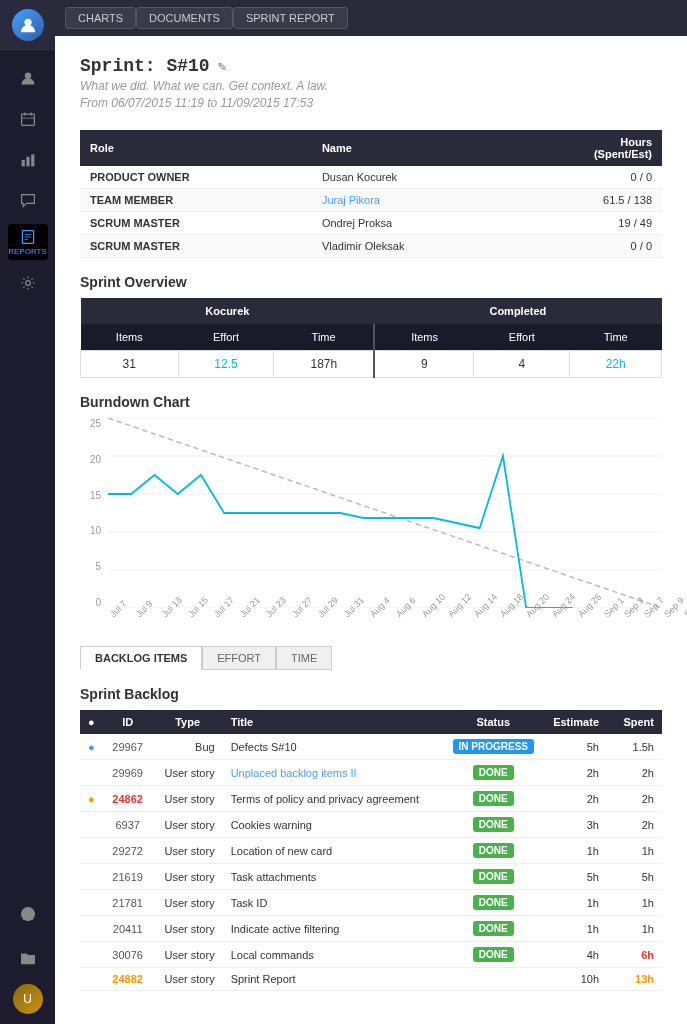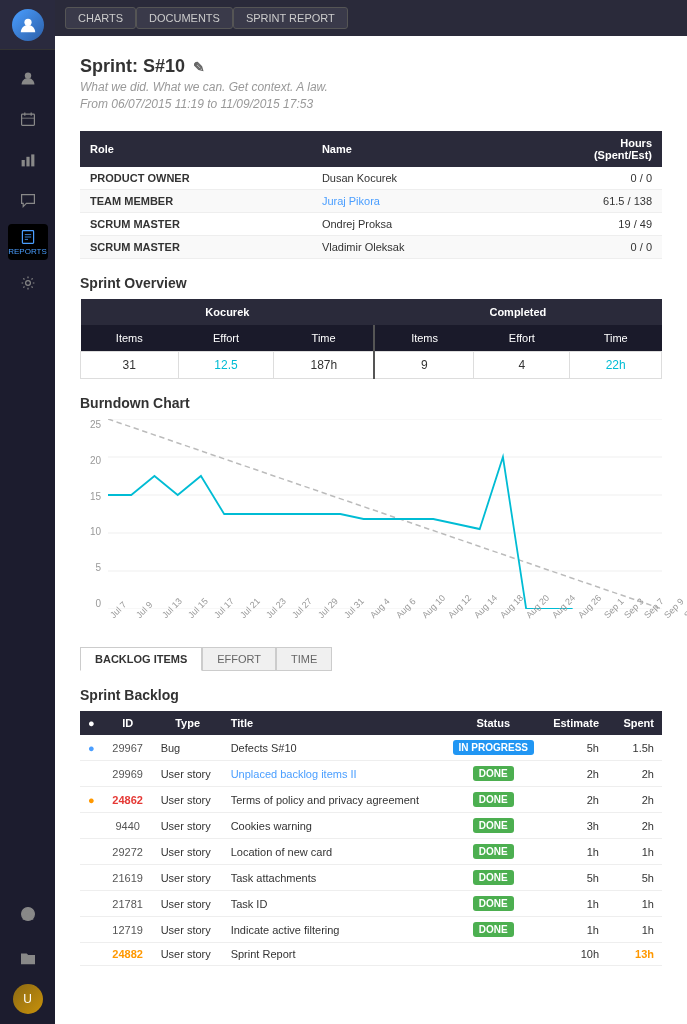--- a/index.html
+++ b/index.html
@@ -118,20 +118,21 @@
 
     
     .sprint-header { margin-bottom: 20px; }
     .sprint-title {
       font-size: 18px;
       font-weight: bold;
       color: #333;
       display: flex;
       align-items: center;
       gap: 8px;
+      font-family: Liberation Mono, monospace;
     }
     .sprint-subtitle { color: #999; font-style: italic; font-size: 12px; margin-top: 3px; }
 
     
     .section-title {
       font-size: 14px;
       font-weight: bold;
       color: #333;
       margin-bottom: 8px;
       margin-top: 16px;
@@ -236,21 +237,21 @@
       font-size: 11px;
     }
     .backlog-table th.center { text-align: center; }
     .backlog-table th.right { text-align: right; }
     .backlog-table td {
       padding: 5px 8px;
       border-bottom: 1px solid #eee;
       font-size: 11px;
     }
     .backlog-table td.id-col { text-align: center; color: #555; }
-    .backlog-table td.type-col { text-align: left; }
+    .backlog-table td.type-col { text-align: right; }
     .backlog-table td.center { text-align: center; }
     .backlog-table td.right { text-align: right; }
     .backlog-table td a { color: #4a9eff; text-decoration: none; }
 
     .status-badge {
       display: inline-block;
       padding: 2px 6px;
       border-radius: 3px;
       font-size: 10px;
       font-weight: bold;
@@ -547,21 +548,21 @@
     <td style="width:16px;text-align:center"><span style="color:#ff9800">●</span></td>
     <td class="id-col" style="color:#e53935;font-weight:bold">24862</td>
     <td class="type-col">User story</td>
     <td>Terms of policy and privacy agreement</td>
     <td class="center"><span class="status-badge status-done">DONE</span></td>
     <td class="right">2h</td>
     <td class="right" style="">2h</td>
   </tr>
           <tr>
     <td style="width:16px;text-align:center"></td>
-    <td class="id-col" style="color:#555">9440</td>
+    <td class="id-col" style="color:#555">6937</td>
     <td class="type-col">User story</td>
     <td>Cookies warning</td>
     <td class="center"><span class="status-badge status-done">DONE</span></td>
     <td class="right">3h</td>
     <td class="right" style="">2h</td>
   </tr>
           <tr>
     <td style="width:16px;text-align:center"></td>
     <td class="id-col" style="color:#555">29272</td>
     <td class="type-col">User story</td>
@@ -583,26 +584,35 @@
     <td style="width:16px;text-align:center"></td>
     <td class="id-col" style="color:#555">21781</td>
     <td class="type-col">User story</td>
     <td>Task ID</td>
     <td class="center"><span class="status-badge status-done">DONE</span></td>
     <td class="right">1h</td>
     <td class="right" style="">1h</td>
   </tr>
           <tr>
     <td style="width:16px;text-align:center"></td>
-    <td class="id-col" style="color:#555">12719</td>
+    <td class="id-col" style="color:#555">20411</td>
     <td class="type-col">User story</td>
     <td>Indicate active filtering</td>
     <td class="center"><span class="status-badge status-done">DONE</span></td>
     <td class="right">1h</td>
     <td class="right" style="">1h</td>
+  </tr>
+          <tr>
+    <td style="width:16px;text-align:center"></td>
+    <td class="id-col" style="color:#555">30076</td>
+    <td class="type-col">User story</td>
+    <td>Local commands</td>
+    <td class="center"><span class="status-badge status-done">DONE</span></td>
+    <td class="right">4h</td>
+    <td class="right" style="color:#e53935;font-weight:bold">6h</td>
   </tr>
           <tr>
     <td style="width:16px;text-align:center"></td>
     <td class="id-col" style="color:#ff9800;font-weight:bold">24882</td>
     <td class="type-col">User story</td>
     <td>Sprint Report</td>
     <td class="center"></td>
     <td class="right">10h</td>
     <td class="right" style="color:#ff9800;font-weight:bold">13h</td>
   </tr>

